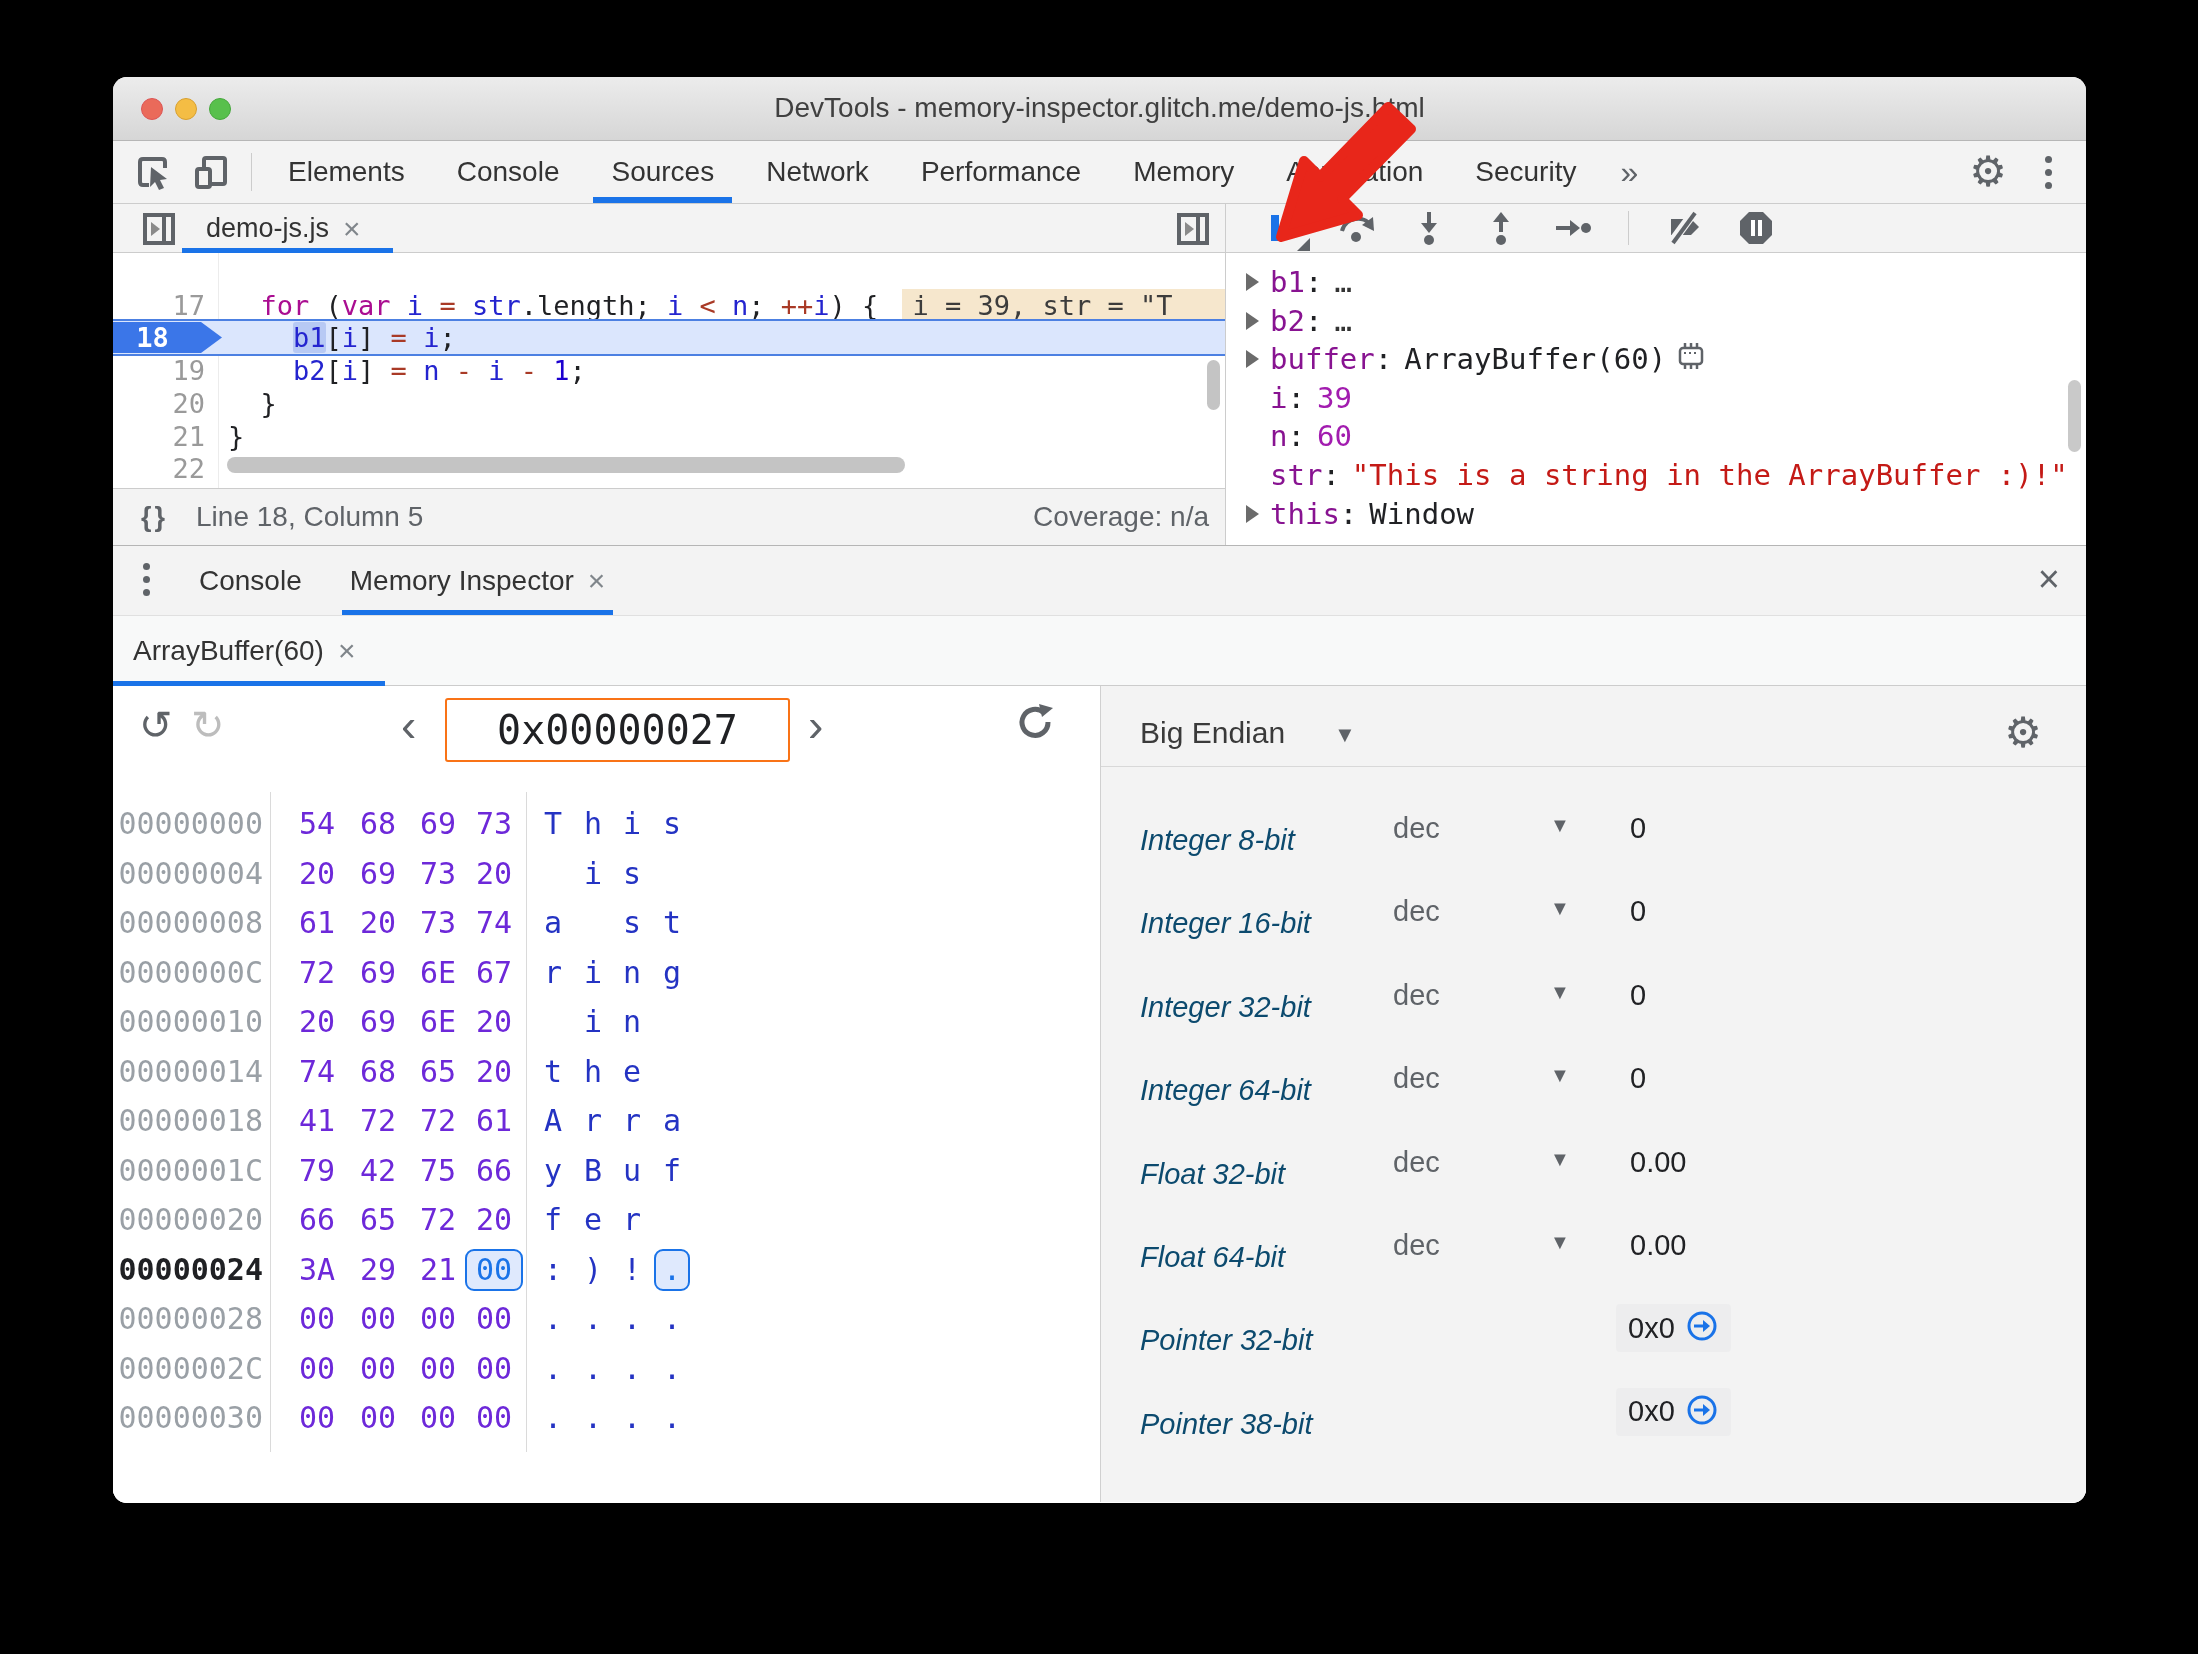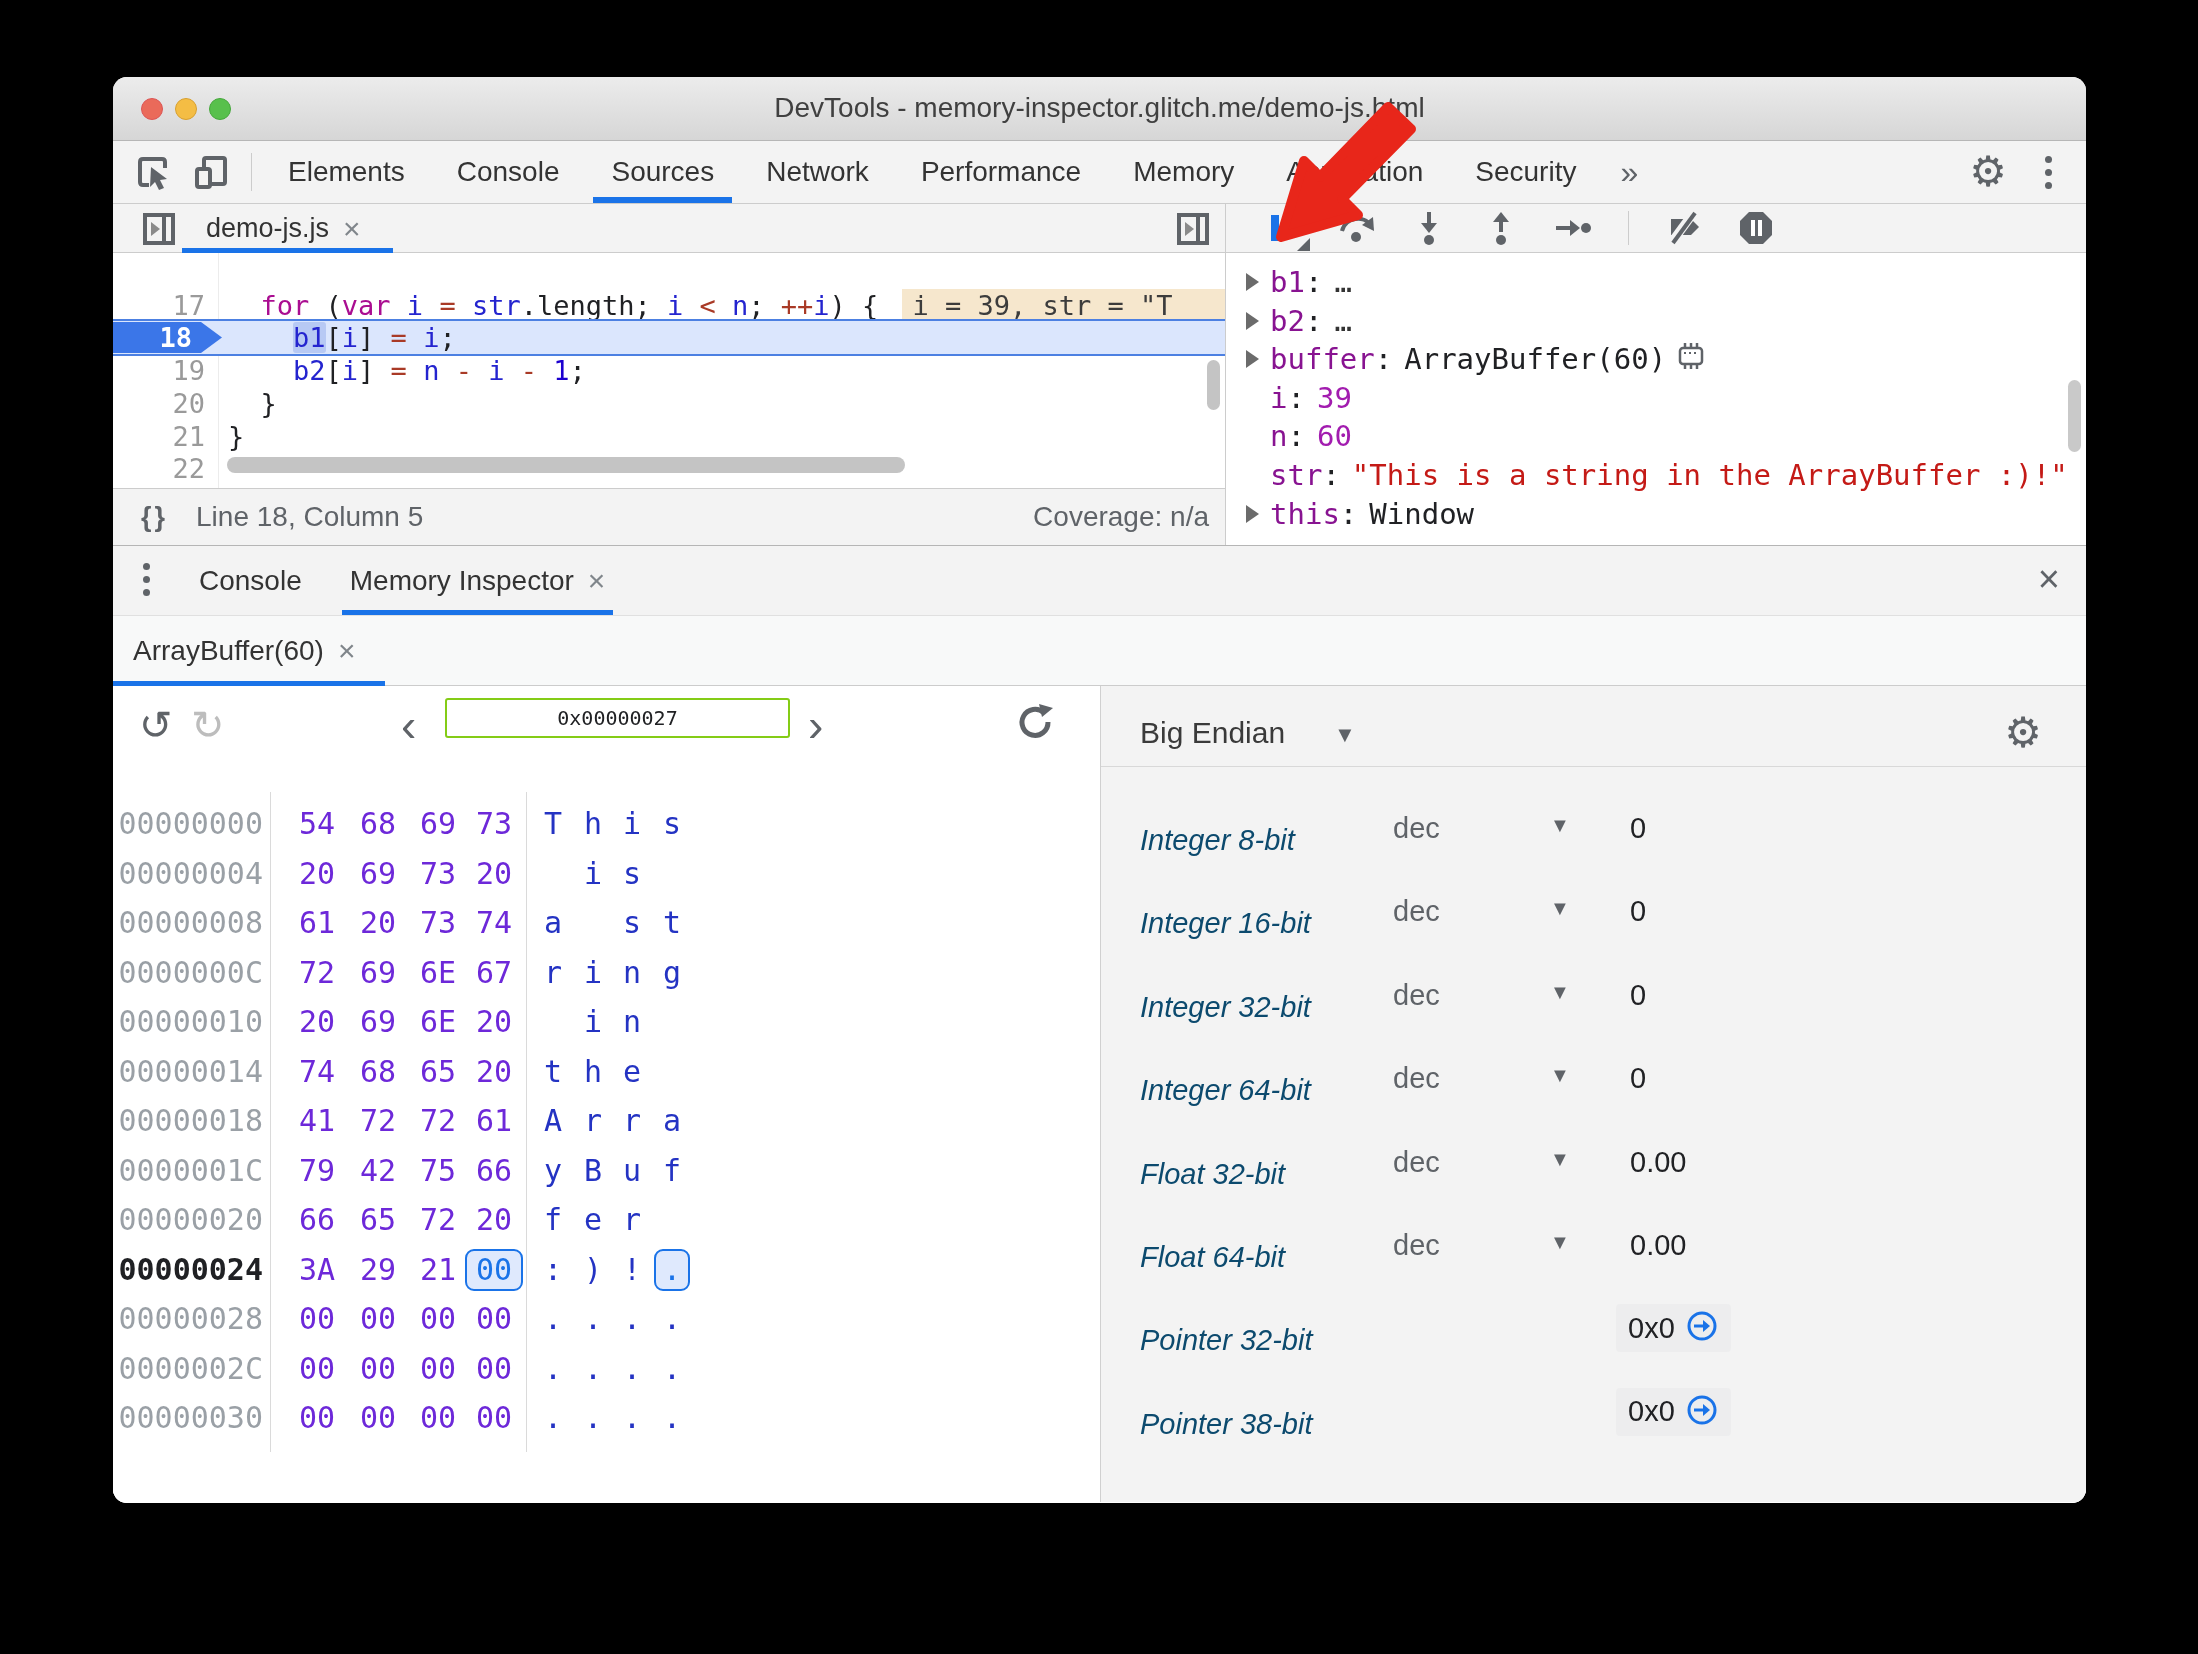--- a/index.html
+++ b/index.html
@@ -57,21 +57,21 @@
   .t-k { color:#aa0d91; } .t-v { color:#2424cf; } .t-n { color:#1c00cf; }
   .t-o { color:#a93a26; } .t-p { color:#202124; }
   .t-vh { color:#2424cf; background:#b7c9f4; border-radius:3px; }
   .eval-chip { display:inline-block; background:#f6e7cd; color:#3c3c3c; margin-left:24px;
                padding:0 10px; width:330px; overflow:hidden; vertical-align:top; }
   .exec-band { position:absolute; left:0; right:0; top:66px; height:37px; background:#dbe6fd;
                border-top:2px solid #4c80e2; border-bottom:2px solid #4c80e2; }
   .exec-tag { position:absolute; left:0; top:69px; height:31px; width:109px; background:#3b76e8;
               clip-path:polygon(0 0, 88px 0, 109px 50%, 88px 100%, 0 100%);
               color:#fff; font-family:"DejaVu Sans Mono",monospace; font-size:27px; font-weight:bold;
-              line-height:31px; text-align:right; padding-right:30px; }
+              line-height:31px; text-align:center; padding-right:30px; }
   .hscroll { position:absolute; left:114px; top:204px; width:678px; height:16px; background:#c4c4c4; border-radius:8px; }
   .vscroll { position:absolute; right:5px; top:107px; width:13px; height:50px; background:#c4c4c4; border-radius:7px; }
 
   
   .statusbar { position:absolute; left:0; top:284px; right:0; height:57px; background:#f3f3f3;
                border-top:1px solid #ccc; display:flex; align-items:center; font-size:28px; color:#5f6368; }
   .brace-icon { margin-left:28px; font-weight:bold; font-size:27px; letter-spacing:3px; color:#5f6368; }
   .line-col { margin-left:28px; }
   .coverage { margin-left:auto; margin-right:16px; }
 
@@ -112,23 +112,23 @@
   .inner-tab::after { content:""; position:absolute; left:0; width:272px; bottom:0; height:5px; background:#1a73e8; }
 
   .drawer-body { position:relative; height:816px; display:flex; }
   .hexpane { position:relative; width:987px; background:#fff; }
   .valpane { position:relative; flex:1; background:#f3f3f3; border-left:1px solid #d0d0d0; }
 
   
   .undo { position:absolute; left:26px; top:16px; font-size:40px; color:#5f6368; }
   .redo { position:absolute; left:78px; top:16px; font-size:40px; color:#bdbdbd; }
   .nav-back { position:absolute; left:288px; top:12px; font-size:46px; color:#5f6368; }
-  .addr-input { position:absolute; left:332px; top:12px; width:345px; height:40px; background:#fff;
-                border:2px solid #84cc16; border-radius:3px; text-align:center;
-                font-family:"DejaVu Sans Mono",monospace; font-size:20px; color:#202124; }
+  .addr-input { position:absolute; left:332px; top:12px; width:345px; height:64px; background:#fff;
+                border:2px solid #f97316; border-radius:3px; text-align:center;
+                font-family:"DejaVu Sans Mono",monospace; font-size:40px; color:#202124; }
   .nav-fwd { position:absolute; left:695px; top:12px; font-size:46px; color:#5f6368; }
   .refresh { position:absolute; left:902px; top:16px; }
 
   
   .hex-vline { position:absolute; top:106px; height:660px; width:1px; background:#dadada; }
   .hex-row { position:absolute; left:0; right:0; height:50px; line-height:50px;
              font-family:"DejaVu Sans Mono","Liberation Mono",monospace; font-size:30px; }
   .hx-addr { position:absolute; left:0; width:150px; text-align:right; color:#9aa0a6; }
   .hx-addr.current { color:#202124; font-weight:bold; }
   .hx-byte { position:absolute; width:58px; text-align:center; color:#6d28d9; }

